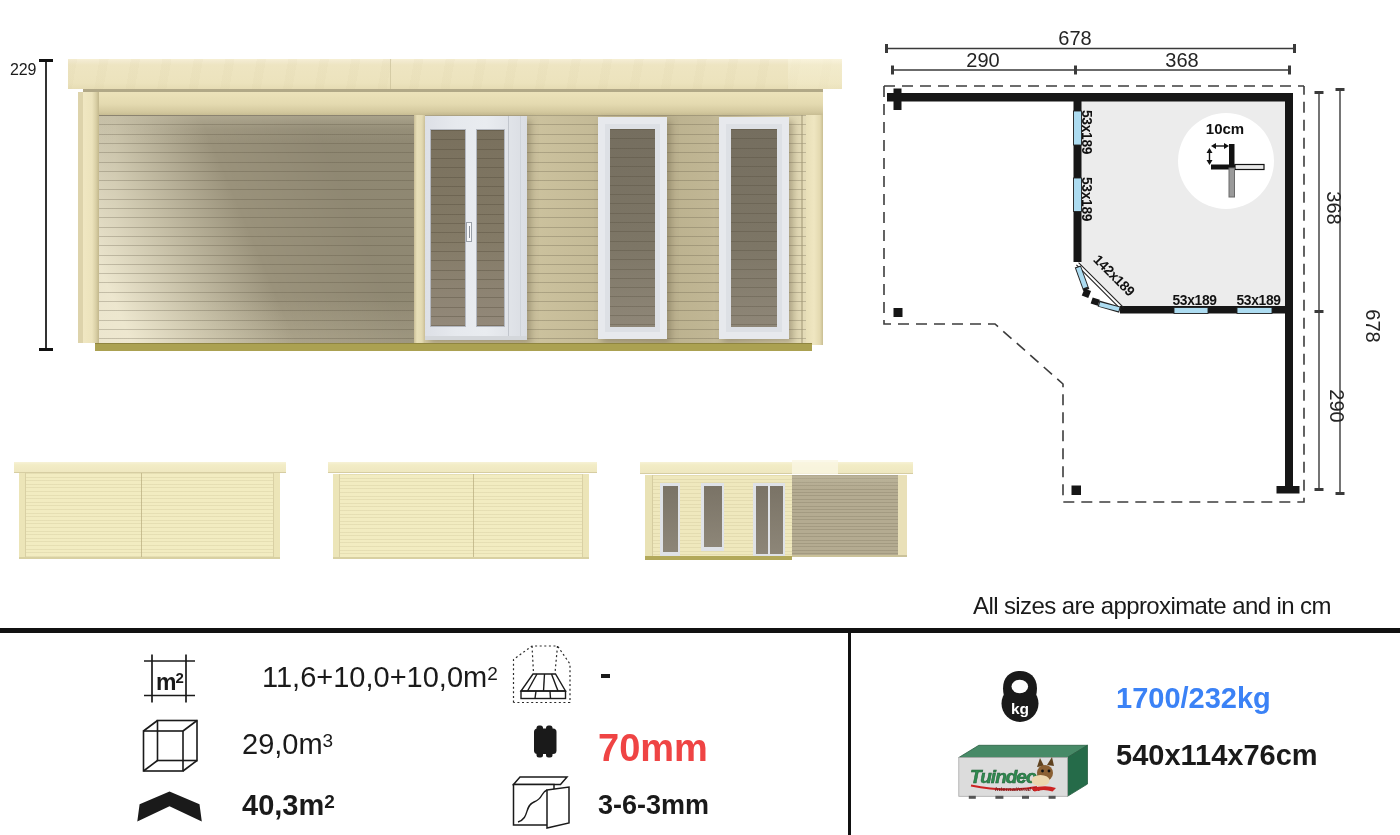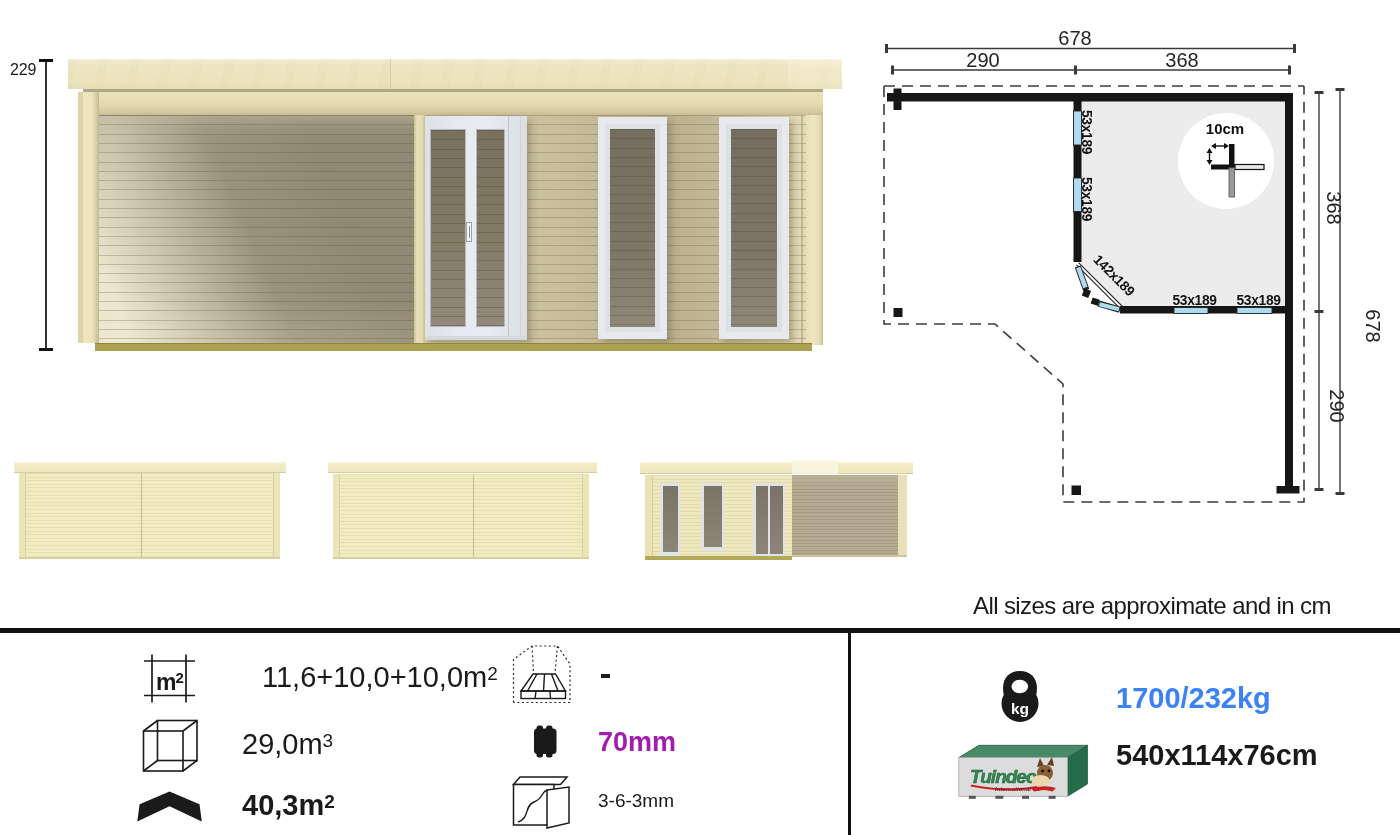--- a/index.html
+++ b/index.html
@@ -267,22 +267,22 @@
 
     <g fill="#ffffff" stroke="#1a1a1a" stroke-width="1.5">
       <polygon points="513.5,784.5 520,777 567,777 560.5,784.5"></polygon>
       <rect x="513.5" y="784.5" width="40.5" height="40.5"></rect>
       <polygon points="547,790 569,787 569,823 547,828"></polygon>
       <path d="M518,822 C530,818 524,806 534,802 C544,798 540,793 547,790" fill="none" stroke-width="1.4"></path>
     </g>
   </svg>
 
   <div class="abs" style="left:601px;top:673.5px;width:9px;height:4.5px;background:#1a1a1a;"></div>
-  <div class="abs" style="left:598px;top:727px;font-size:27px;font-weight:bold;color:#a21caf;">70mm</div>
-  <div class="abs" style="left:598px;top:790px;font-size:19px;font-weight:normal;color:#1a1a1a;">3-6-3mm</div>
+  <div class="abs" style="left:598px;top:727px;font-size:38px;font-weight:bold;color:#ef4444;">70mm</div>
+  <div class="abs" style="left:598px;top:790px;font-size:27px;font-weight:bold;color:#1a1a1a;">3-6-3mm</div>
 
   <svg class="abs" style="left:1000px;top:671px;" width="42" height="54" viewBox="1000 668 42 54">
     <circle cx="1020" cy="700.5" r="18.5" fill="#1a1a1a"></circle>
     <path d="M1004,693 c-4,-17 5,-25 16,-25 c11,0 20,8 16,25 z" fill="#1a1a1a"></path>
     <ellipse cx="1019.8" cy="683.5" rx="8.3" ry="6.8" fill="#ffffff"></ellipse>
     <text x="1020" y="710.5" font-size="15.5" font-weight="bold" fill="#fff" text-anchor="middle" font-family="Liberation Sans, sans-serif">kg</text>
   </svg>
   <div class="abs" style="left:1116px;top:682px;font-size:29px;font-weight:bold;color:#3b82f6;">1700/232kg</div>
 
   <svg class="abs" style="left:956px;top:742px;" width="135" height="60" viewBox="956 742 135 60">

